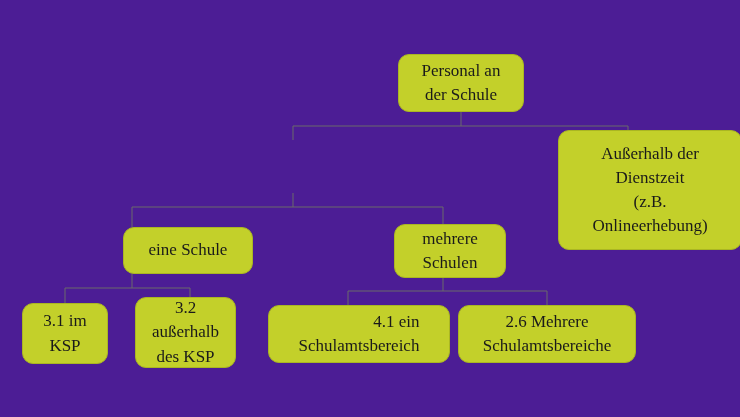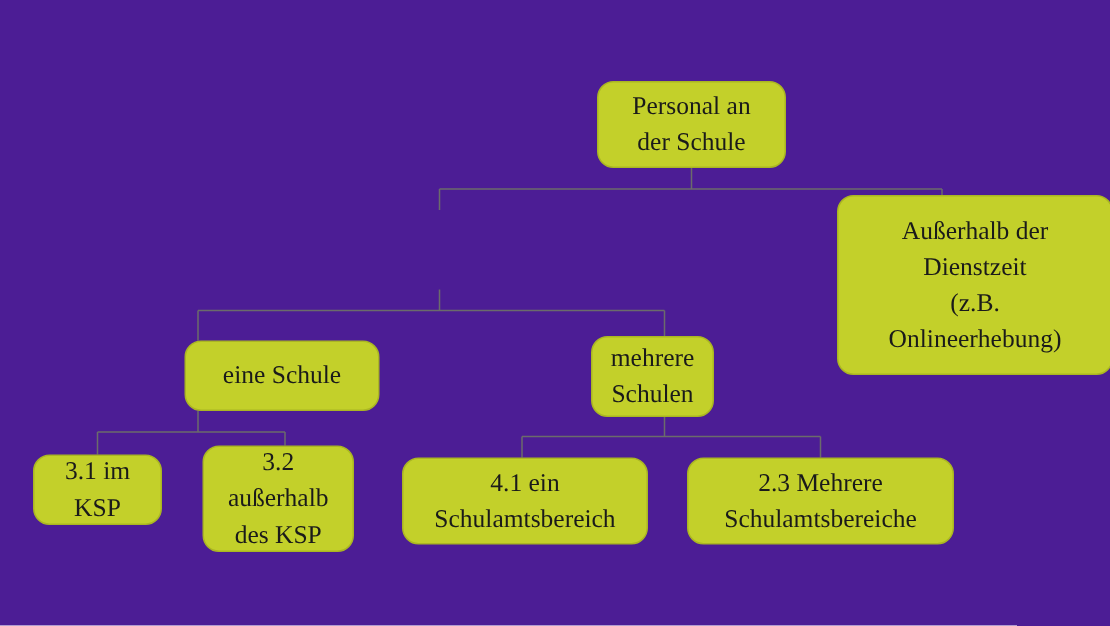--- a/index.html
+++ b/index.html
@@ -41,24 +41,24 @@
     display: flex;
     align-items: center;
     justify-content: center;
     white-space: pre-line;
     padding: 2px 6px;
   }
   .node-personal              { left: 398px; top:  54px; width: 126px; height:  58px; }
   .node-dienstzeit            { left: 200px; top: 140px; width: 186px; height:  53px; }
   .node-ausserhalb-dienstzeit { left: 536px; top: 130px; width: 184px; height: 120px; margin-left: 22px; }
   .node-eine-schule           { left:  78px; top: 227px; width: 130px; height:  47px; margin-left: 45px; }
-  .node-mehrere-schulen       { left: 394px; top: 224px; width:  82px; height:  54px; }
-  .node-im-ksp                { left:  22px; top: 303px; width:  86px; height:  47px; }
+  .node-mehrere-schulen       { left: 394px; top: 224px; width:  112px; height:  54px; }
+  .node-im-ksp                { left:  22px; top: 303px; width:  86px; height:  61px; }
   .node-ausserhalb-ksp        { left: 135px; top: 297px; width: 101px; height:  71px; }
-  .node-ein-schulamtsbereich  { left: 268px; top: 305px; width: 164px; height:  58px; }
+  .node-ein-schulamtsbereich  { left: 268px; top: 305px; width: 182px; height:  58px; text-align: right; }
   .node-mehrere-schulamtsb    { left: 458px; top: 305px; width: 178px; height:  58px; }
 </style>
 </head>
 <body>
 
 <div class="canvas">
 
   <svg class="connectors" width="740" height="417" viewBox="0 0 740 417" aria-hidden="true">
     <path d="M461,112 V126 M293,126 H628 M293,126 V140 M628,126 V131"></path>
     <path d="M293,193 V207 M132,207 H443 M132,207 V227 M443,207 V224"></path>
@@ -83,16 +83,16 @@
   <div class="node node-im-ksp">3.1 im
 KSP</div>
 
   <div class="node node-ausserhalb-ksp">3.2
 außerhalb
 des KSP</div>
 
   <div class="node node-ein-schulamtsbereich">4.1 ein
 Schulamtsbereich</div>
 
-  <div class="node node-mehrere-schulamtsb">2.3 Mehrere
+  <div class="node node-mehrere-schulamtsb">2.6 Mehrere
 Schulamtsbereiche</div>
 
 </div>
 
 </body></html>

